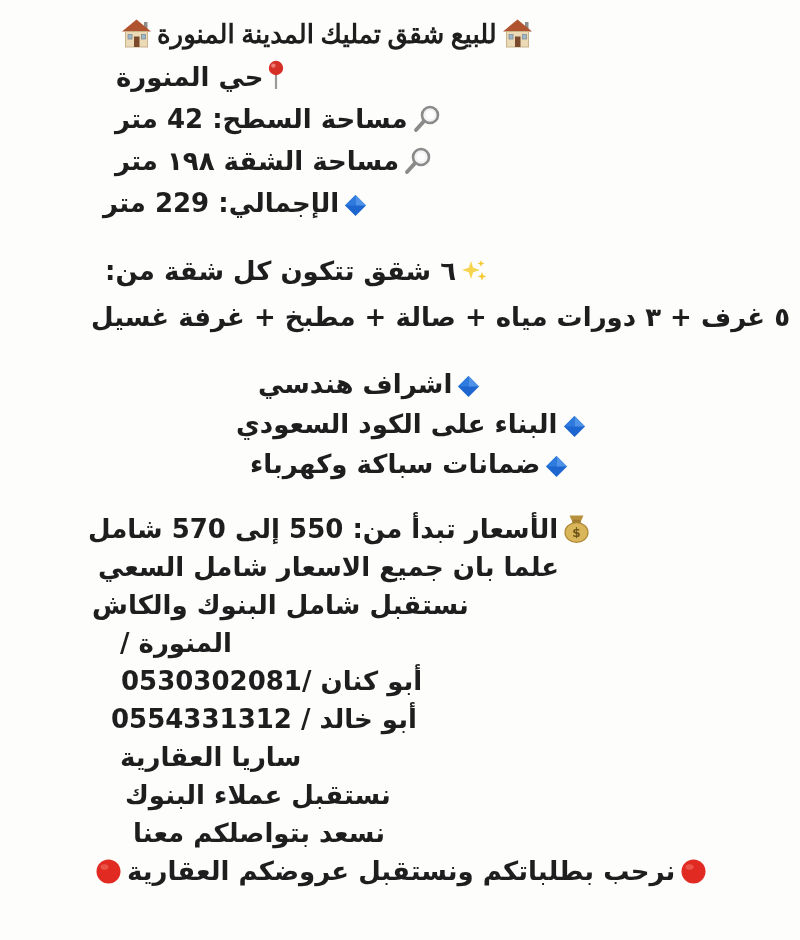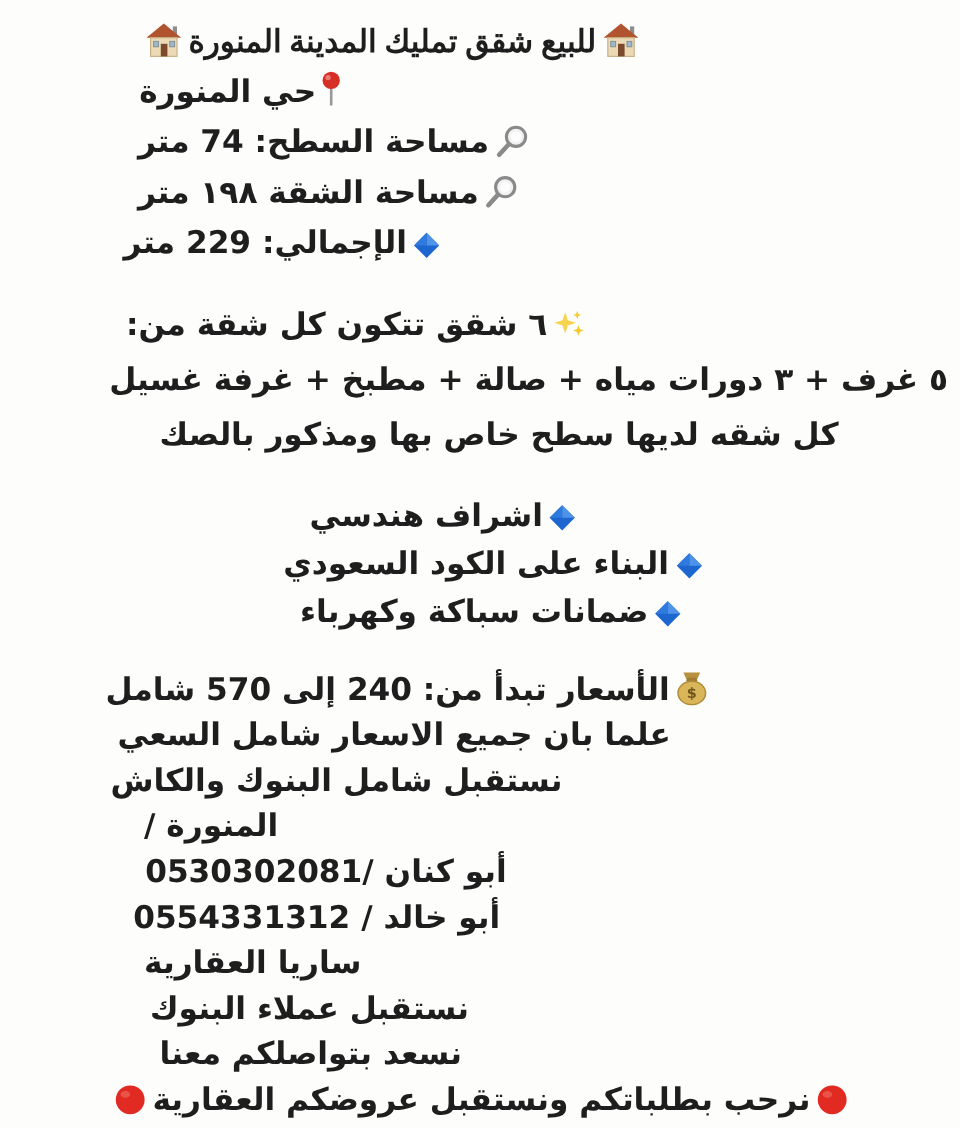--- a/index.html
+++ b/index.html
@@ -60,40 +60,39 @@
   </svg></div>
       <div class="line" style="padding-left: 28px;"><svg class="icon" width="16" height="31" viewBox="0 0 16 31">
     <line x1="8" y1="14" x2="8" y2="29" stroke="#9a9a9a" stroke-width="2.2"></line>
     <circle cx="8" cy="8" r="7.2" fill="#d62f27"></circle>
     <circle cx="5.4" cy="5.6" r="2.2" fill="#f08a80" opacity="0.85"></circle>
   </svg><span class="word">حي المنورة</span></div>
       <div class="line" style="padding-left: 27px;"><svg class="icon" width="29" height="29" viewBox="0 0 29 29">
     <circle cx="17" cy="11" r="8" fill="#f2f2f2" stroke="#8a8a8a" stroke-width="2.6"></circle>
     <circle cx="17" cy="11" r="4.5" fill="#ffffff" opacity="0.8"></circle>
     <line x1="10.8" y1="17.4" x2="3" y2="26" stroke="#8a8a8a" stroke-width="3.8" stroke-linecap="round"></line>
-  </svg><span class="word">مساحة السطح: 74 متر</span></div>
+  </svg><span class="word">مساحة السطح: 42 متر</span></div>
       <div class="line" style="padding-left: 27px;"><svg class="icon" width="29" height="29" viewBox="0 0 29 29">
     <circle cx="17" cy="11" r="8" fill="#f2f2f2" stroke="#8a8a8a" stroke-width="2.6"></circle>
     <circle cx="17" cy="11" r="4.5" fill="#ffffff" opacity="0.8"></circle>
     <line x1="10.8" y1="17.4" x2="3" y2="26" stroke="#8a8a8a" stroke-width="3.8" stroke-linecap="round"></line>
   </svg><span class="word">مساحة الشقة ١٩٨ متر</span></div>
       <div class="line" style="padding-left: 15px;"><svg class="icon" width="23" height="23" viewBox="0 0 23 23">
     <polygon points="11.5,1 22,11.5 11.5,22 1,11.5" fill="#1d66cf"></polygon>
     <polygon points="11.5,1 22,11.5 11.5,11.5" fill="#4f93e8"></polygon>
     <polygon points="11.5,1 1,11.5 11.5,11.5" fill="#2f7ade"></polygon>
   </svg><span class="word">الإجمالي: 229 متر</span></div>
     </div>
     <div class="sec sec-1">
       <div class="line" style="padding-left: 17px;"><svg class="icon" width="27" height="27" viewBox="0 0 27 27">
     <path d="M10 3 L12.2 9.8 L19 12 L12.2 14.2 L10 21 L7.8 14.2 L1 12 L7.8 9.8 Z" fill="#f6d44d"></path>
     <path d="M21 14 L22.2 17.2 L25.4 18.4 L22.2 19.6 L21 22.8 L19.8 19.6 L16.6 18.4 L19.8 17.2 Z" fill="#f3ca32"></path>
     <path d="M20 2 L20.9 4.6 L23.5 5.5 L20.9 6.4 L20 9 L19.1 6.4 L16.5 5.5 L19.1 4.6 Z" fill="#f3ca32"></path>
   </svg><span class="word">٦ شقق تتكون كل شقة من:</span></div>
       <div class="line" style="padding-left: 20px;"><span class="word">٥ غرف + ٣ دورات مياه + صالة + مطبخ + غرفة غسيل</span></div>
-      <div class="line" style="padding-left: 45px;"><span class="word">كل شقه لديها سطح خاص بها ومذكور بالصك</span></div>
     </div>
     <div class="sec sec-2">
       <div class="line" style="padding-left: 170px;"><svg class="icon" width="23" height="23" viewBox="0 0 23 23">
     <polygon points="11.5,1 22,11.5 11.5,22 1,11.5" fill="#1d66cf"></polygon>
     <polygon points="11.5,1 22,11.5 11.5,11.5" fill="#4f93e8"></polygon>
     <polygon points="11.5,1 1,11.5 11.5,11.5" fill="#2f7ade"></polygon>
   </svg><span class="word">اشراف هندسي</span></div>
       <div class="line" style="padding-left: 148px;"><svg class="icon" width="23" height="23" viewBox="0 0 23 23">
     <polygon points="11.5,1 22,11.5 11.5,22 1,11.5" fill="#1d66cf"></polygon>
     <polygon points="11.5,1 22,11.5 11.5,11.5" fill="#4f93e8"></polygon>
@@ -104,21 +103,21 @@
     <polygon points="11.5,1 22,11.5 11.5,11.5" fill="#4f93e8"></polygon>
     <polygon points="11.5,1 1,11.5 11.5,11.5" fill="#2f7ade"></polygon>
   </svg><span class="word">ضمانات سباكة وكهرباء</span></div>
     </div>
     <div class="sec sec-3">
       <div class="line" style="padding-left: 0px;"><svg class="icon" width="27" height="29" viewBox="0 0 27 29">
     <polygon points="9,7 6.5,1.5 20.5,1.5 18,7" fill="#b8913d"></polygon>
     <rect x="9" y="5.8" width="9" height="4" rx="2" fill="#a07c32"></rect>
     <ellipse cx="13.5" cy="18.5" rx="11.5" ry="9.8" fill="#d9b659" stroke="#b08a39" stroke-width="1.2"></ellipse>
     <text x="13.5" y="23" font-size="12" font-weight="bold" fill="#6f541c" text-anchor="middle" font-family="DejaVu Sans, sans-serif">$</text>
-  </svg><span class="word">الأسعار تبدأ من: 240 إلى 570 شامل</span></div>
+  </svg><span class="word">الأسعار تبدأ من: 550 إلى 570 شامل</span></div>
       <div class="line" style="padding-left: 10px;"><span class="word">علما بان جميع الاسعار شامل السعي</span></div>
       <div class="line" style="padding-left: 4px;"><span class="word">نستقبل شامل البنوك والكاش</span></div>
       <div class="line" style="padding-left: 32px;"><span class="word">المنورة /</span></div>
       <div class="line" style="padding-left: 33px;"><span class="word">أبو كنان /0530302081</span></div>
       <div class="line" style="padding-left: 23px;"><span class="word">أبو خالد / 0554331312</span></div>
       <div class="line" style="padding-left: 32px;"><span class="word">ساريا العقارية</span></div>
       <div class="line" style="padding-left: 37px;"><span class="word">نستقبل عملاء البنوك</span></div>
       <div class="line" style="padding-left: 45px;"><span class="word">نسعد بتواصلكم معنا</span></div>
       <div class="line" style="padding-left: 2px;"><svg class="icon" width="27" height="27" viewBox="0 0 27 27">
     <circle cx="13.5" cy="13.5" r="12" fill="#e02a22"></circle>

